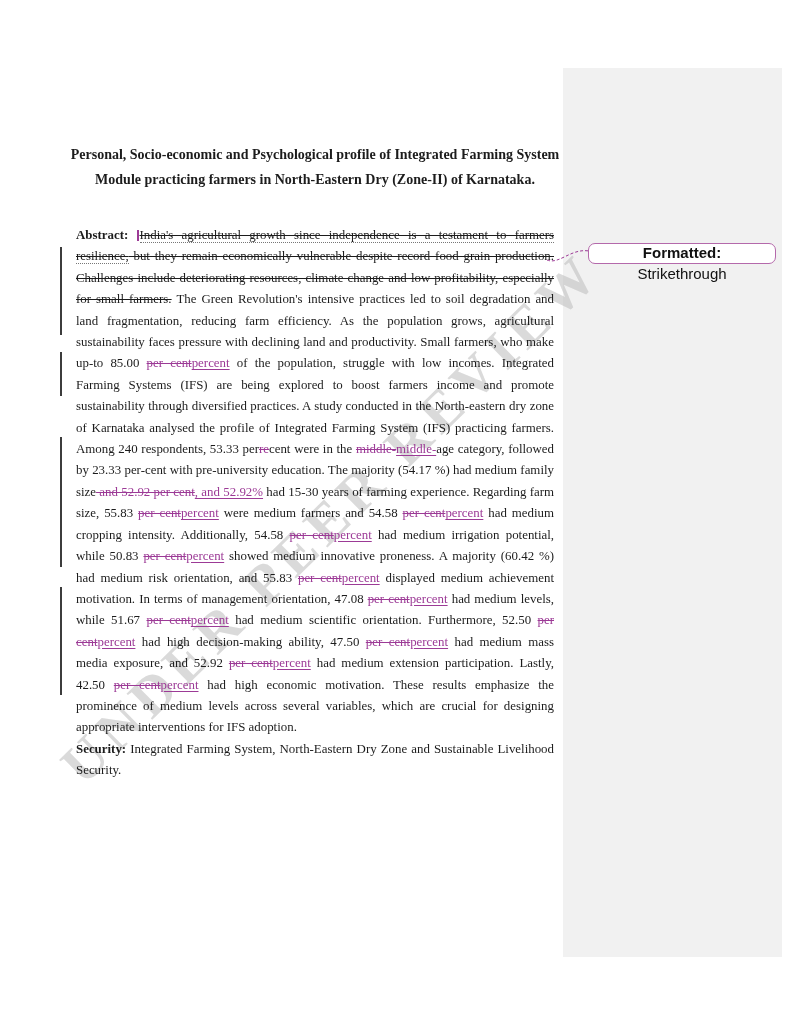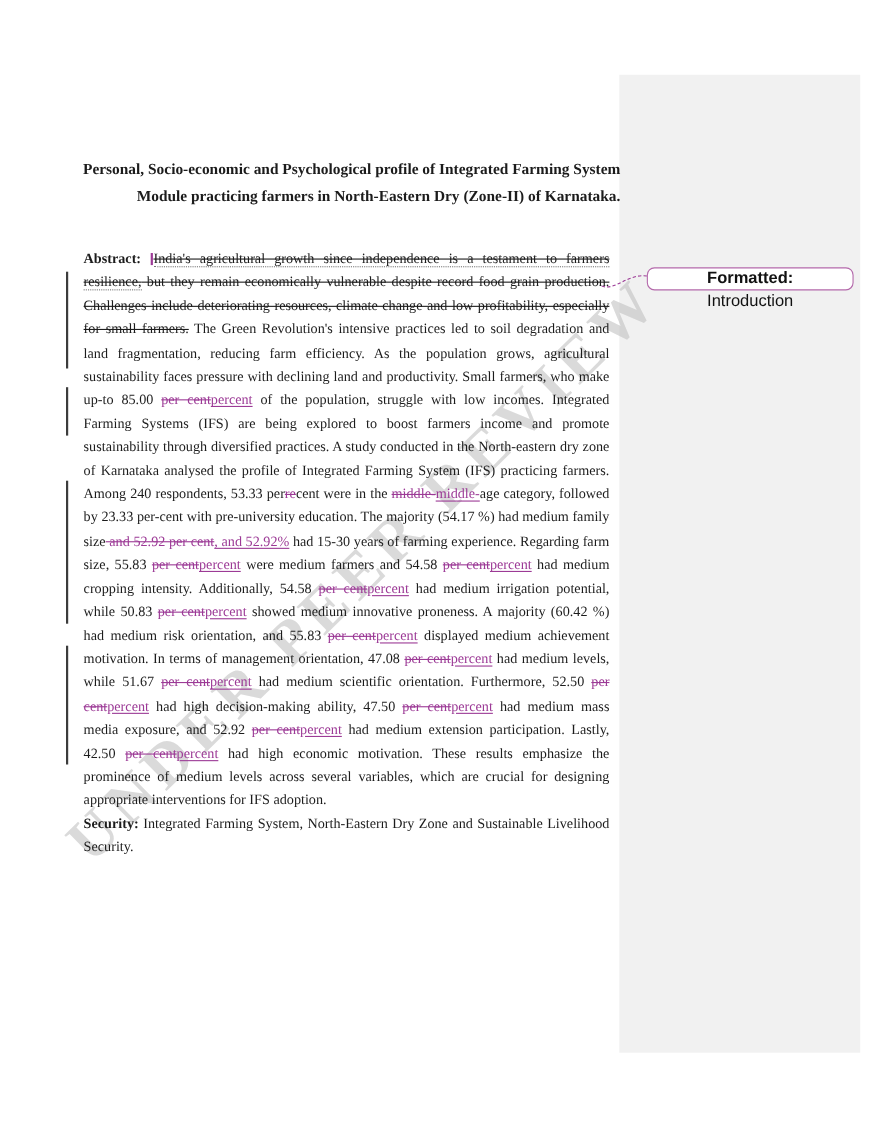--- a/index.html
+++ b/index.html
@@ -23,21 +23,21 @@
   
   .watermark{position:absolute;left:20px;top:285px;width:620px;height:465px;
              display:flex;align-items:center;justify-content:center;
              pointer-events:none;z-index:0;}
   .watermark span{display:inline-block;white-space:nowrap;transform:rotate(-44.5deg);
              font-size:56px;font-weight:bold;letter-spacing:7px;
              color:var(--watermark);opacity:.55;font-family:"Liberation Serif",serif;}
 
   
   .content{position:absolute;left:76px;top:143px;width:478px;z-index:1;}
-  .title{font-size:14px;font-weight:bold;text-align:right;line-height:24.5px;
+  .title{font-size:14px;font-weight:bold;text-align:center;line-height:24.5px;
          width:498px;margin-left:-10px;margin-bottom:33px;}
   .abstract{font-size:12.9px;line-height:21.4px;text-align:justify;
             text-justify:inter-word;}
   .keywords{font-size:12.9px;line-height:21.4px;text-align:justify;margin-bottom:23px;}
   .intro{font-size:13.4px;font-weight:bold;}
 
   
   .seg-bold{font-weight:bold;}
   .seg-normal{}
   .seg-anchor{display:inline-block;width:3px;height:11px;
@@ -84,16 +84,16 @@
     <p class="abstract" id="abstract"><span class="seg-bold">Abstract: </span><span class="seg-anchor"></span><span class="seg-del-black-dotted">India's agricultural growth since independence is a testament to farmers resilience,</span><span class="seg-del-black"> but they remain economically vulnerable despite record food grain production. Challenges include deteriorating resources, climate change and low profitability, especially for small farmers.</span><span class="seg-normal"> The Green Revolution's intensive practices led to soil degradation and land fragmentation, reducing farm efficiency. As the population grows, agricultural sustainability faces pressure with declining land and productivity. Small farmers, who make up-to 85.00 </span><span class="seg-del">per cent</span><span class="seg-ins">percent</span><span class="seg-normal"> of the population, struggle with low incomes. Integrated Farming Systems (IFS) are being explored to boost farmers income and promote sustainability through diversified practices. A study conducted in the North-eastern dry zone of Karnataka analysed the profile of Integrated Farming System (IFS) practicing farmers. Among 240 respondents, 53.33 per</span><span class="seg-del">re</span><span class="seg-normal">cent were in the </span><span class="seg-del">middle-</span><span class="seg-ins">middle-</span><span class="seg-normal">age category, followed by 23.33 per-cent with pre-university education. The majority (54.17 %) had medium family size</span><span class="seg-del"> and 52.92 per cent</span><span class="seg-ins">, and 52.92%</span><span class="seg-normal"> had 15-30 years of farming experience. Regarding farm size, 55.83 </span><span class="seg-del">per cent</span><span class="seg-ins">percent</span><span class="seg-normal"> were medium farmers and 54.58 </span><span class="seg-del">per cent</span><span class="seg-ins">percent</span><span class="seg-normal"> had medium cropping intensity. Additionally, 54.58 </span><span class="seg-del">per cent</span><span class="seg-ins">percent</span><span class="seg-normal"> had medium irrigation potential, while 50.83 </span><span class="seg-del">per cent</span><span class="seg-ins">percent</span><span class="seg-normal"> showed medium innovative proneness. A majority (60.42 %) had medium risk orientation, and 55.83 </span><span class="seg-del">per cent</span><span class="seg-ins">percent</span><span class="seg-normal"> displayed medium achievement motivation. In terms of management orientation, 47.08 </span><span class="seg-del">per cent</span><span class="seg-ins">percent</span><span class="seg-normal"> had medium levels, while 51.67 </span><span class="seg-del">per cent</span><span class="seg-ins">percent</span><span class="seg-normal"> had medium scientific orientation. Furthermore, 52.50 </span><span class="seg-del">per cent</span><span class="seg-ins">percent</span><span class="seg-normal"> had high decision-making ability, 47.50 </span><span class="seg-del">per cent</span><span class="seg-ins">percent</span><span class="seg-normal"> had medium mass media exposure, and 52.92 </span><span class="seg-del">per cent</span><span class="seg-ins">percent</span><span class="seg-normal"> had medium extension participation. Lastly, 42.50 </span><span class="seg-del">per cent</span><span class="seg-ins">percent</span><span class="seg-normal"> had high economic motivation. These results emphasize the prominence of medium levels across several variables, which are crucial for designing appropriate interventions for IFS adoption.</span></p>
     <p class="keywords"><b>Security:</b><span> Integrated Farming System, North-Eastern Dry Zone and Sustainable Livelihood Security.</span></p>
   </div>
 
   <svg class="connector" viewBox="0 0 46 28" xmlns="http://www.w3.org/2000/svg">
     <path d="M2,20 C14,25 26,8 44,11" fill="none" stroke="#9c3a96" stroke-width="1" stroke-dasharray="3 2"></path>
   </svg>
 
   <div class="balloon">
     <b>Formatted:</b>
-    <span>Introduction</span>
+    <span>Strikethrough</span>
   </div>
 
 </div>
 
 </body></html>

